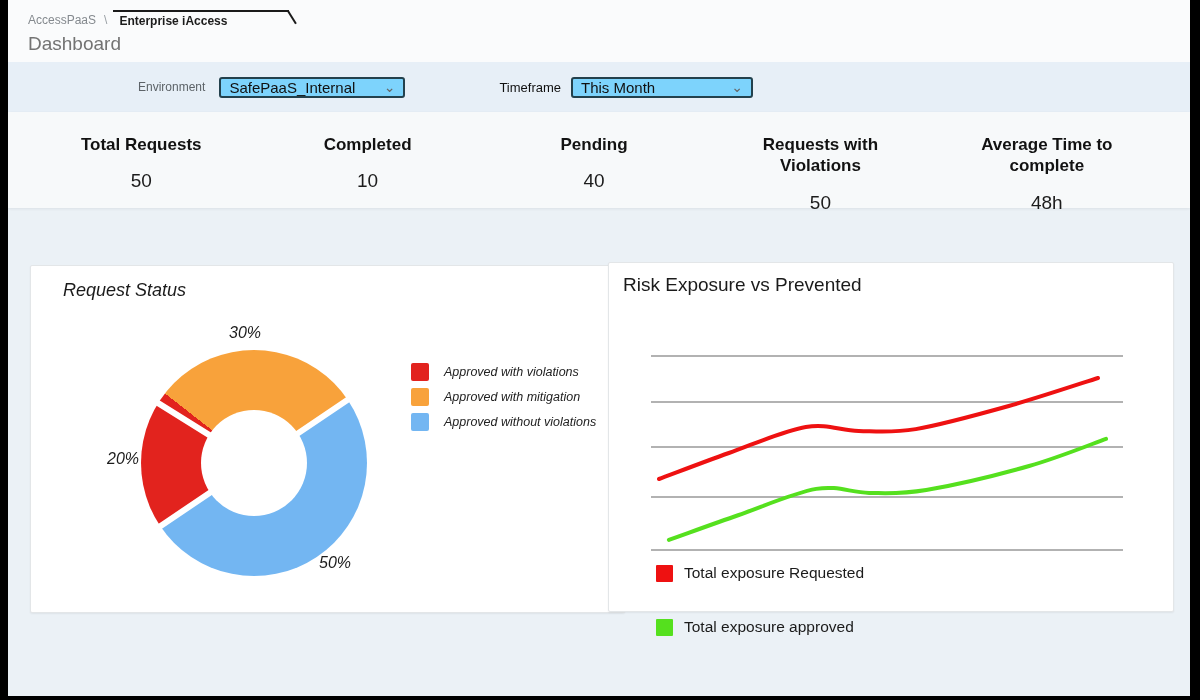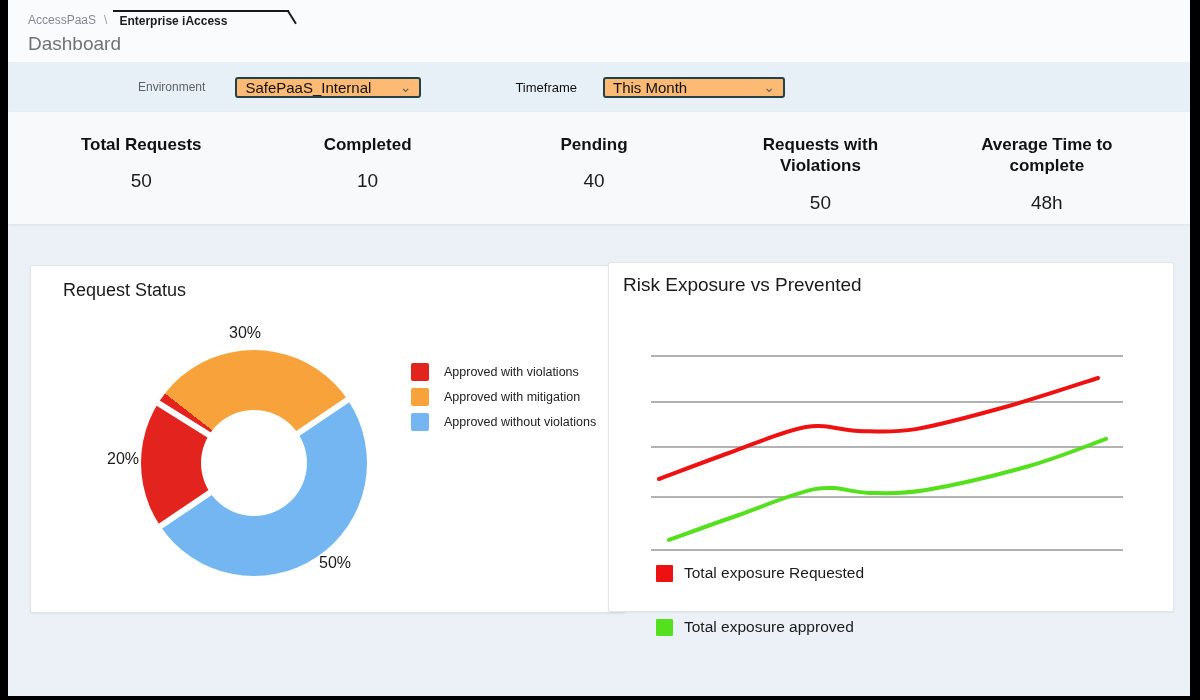--- a/index.html
+++ b/index.html
@@ -15,38 +15,38 @@
   .crumb-tab { position:relative; font-weight:bold; color:#1c1c1c; border-top:2px solid #1a1a1a;
                padding:2px 62px 2px 6px; }
   .crumb-tab::after { content:""; position:absolute; right:0; top:-1px; width:2px; height:15px;
                background:#1a1a1a; transform:rotate(-32deg); transform-origin:top center; }
   .page-title { font-size:19px; color:#737373; margin-top:5px; }
 
   
   .filters { background:#e7eff7; height:50px; display:flex; align-items:center; padding-left:130px; }
   .filter-label-sm { font-size:12px; color:#5d6368; margin-right:14px; }
   .filter-label-lg { font-size:13px; color:#101010; margin-right:10px; }
-  .select { background:#fdba74; border:2px solid #23414d; border-radius:3px; height:21px;
+  .select { background:#7dd3fc; border:2px solid #23414d; border-radius:3px; height:21px;
             display:flex; align-items:center; justify-content:space-between;
-            padding:0 8px; font-size:15px; color:#101010; cursor:pointer;margin-left:16px; }
+            padding:0 8px; font-size:15px; color:#101010; cursor:pointer; }
   .select .chev { color:#666; font-size:14px; line-height:10px; margin-left:8px; }
   .sel-env { width:186px; margin-right:94px; }
   .sel-time { width:182px; }
 
   
-  .stats { background:#f7f9fa; height:112px; display:flex; padding:22px 30px 0 20px;
+  .stats { background:#f7f9fa; height:96px; display:flex; padding:22px 30px 0 20px;
            box-shadow:0 1px 3px rgba(0,0,0,0.07); }
   .stat { flex:1; text-align:center; }
   .stat .lbl { font-size:17px; font-weight:bold; color:#121212; line-height:1.25; margin:0 auto 15px; max-width:160px; }
   .stat .val { font-size:19px; color:#1c1c1c; }
 
   
   .panel { position:absolute; background:#fff; border:1px solid #e3e6e8; border-radius:2px;
            box-shadow:0 1px 2px rgba(0,0,0,0.06); }
-  #panel-donut { left:22px; top:265px; width:595px; height:348px; }
+  #panel-donut { left:22px; top:265px; width:595px; height:348px;font-style:italic; }
   #panel-line  { left:600px; top:262px; width:566px; height:350px; }
   .panel-title { font-size:18px; color:#1b1b1b; }
   #panel-donut .panel-title { position:absolute; left:32px; top:14px; }
   #panel-line  .panel-title { position:absolute; left:14px; top:11px; font-size:19px; }
 
   
   .donut { position:absolute; left:110px; top:84px; width:226px; height:226px; border-radius:50%; }
   .donut-hole { position:absolute; left:170px; top:144px; width:106px; height:106px;
                 border-radius:50%; background:#fff; }
   .sep-full { position:absolute; left:73px; top:194px; width:300px; height:6px; background:#fff;

